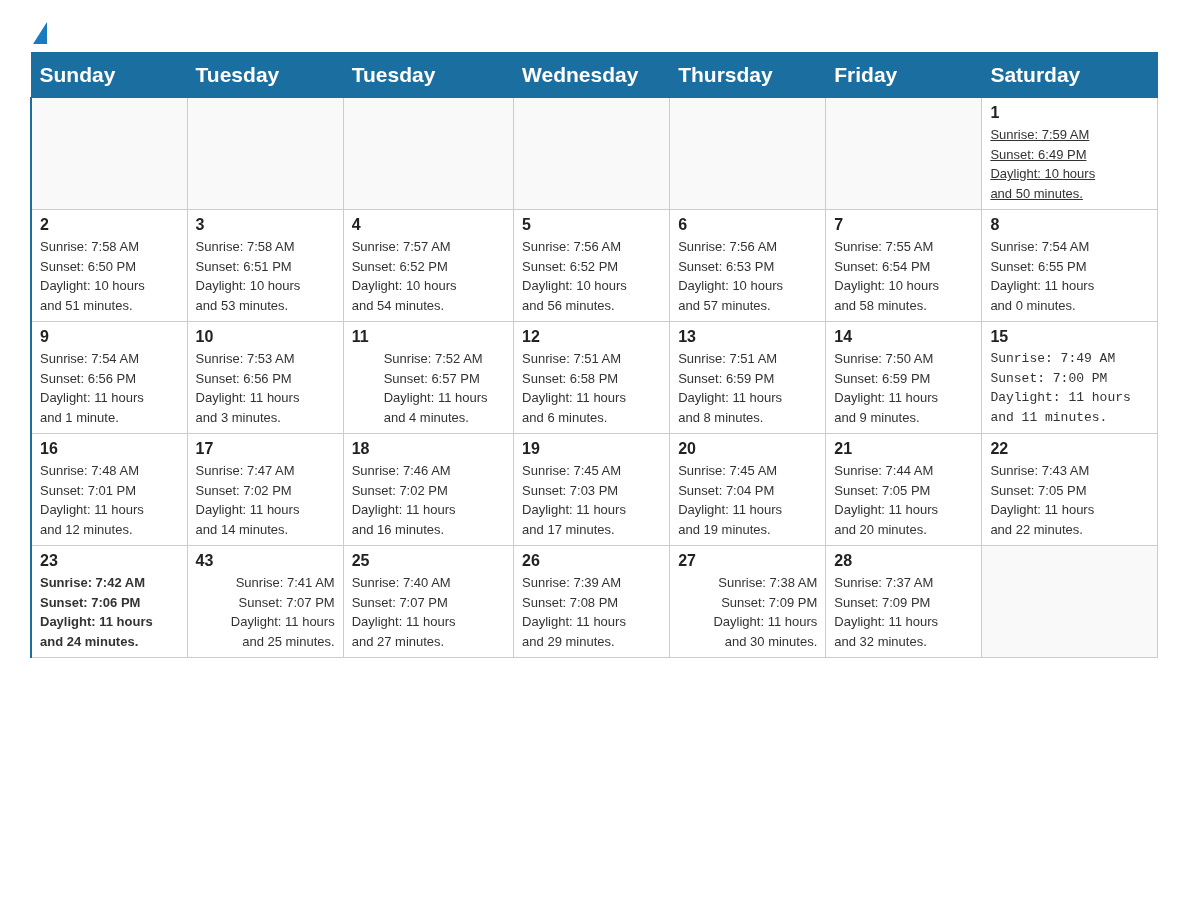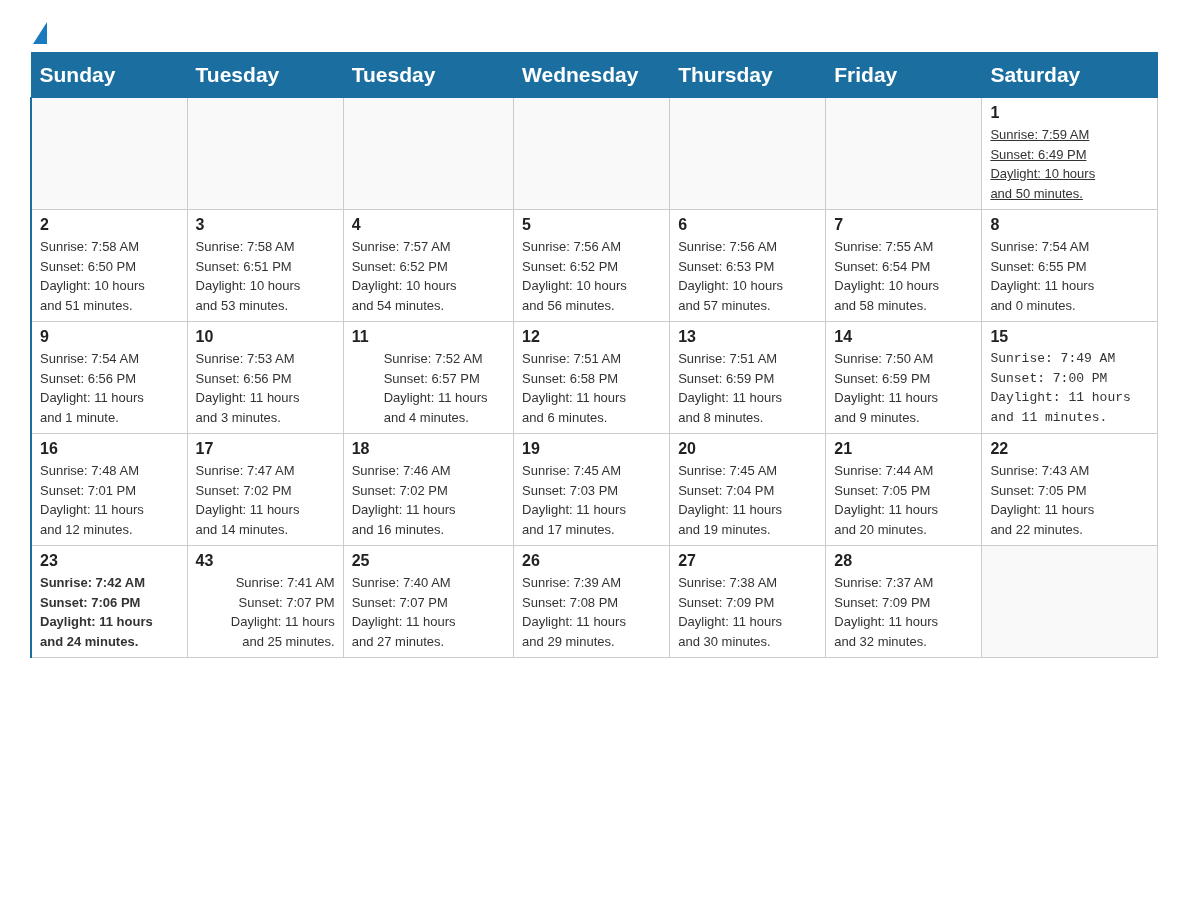--- a/index.html
+++ b/index.html
@@ -326,21 +326,21 @@
         </td>
         <td>
           <span class="day-num">26</span>
           <div class="day-info" style="white-space: pre-line;">Sunrise: 7:39 AM
 Sunset: 7:08 PM
 Daylight: 11 hours
 and 29 minutes.</div>
         </td>
         <td>
           <span class="day-num">27</span>
-          <div class="day-info" style="white-space: pre-line;">Sunrise: 7:38 AM
+          <div class="day-info" style="white-space: pre-line; text-align: right;">Sunrise: 7:38 AM
 Sunset: 7:09 PM
 Daylight: 11 hours
 and 30 minutes.</div>
         </td>
         <td>
           <span class="day-num">28</span>
           <div class="day-info" style="white-space: pre-line;">Sunrise: 7:37 AM
 Sunset: 7:09 PM
 Daylight: 11 hours
 and 32 minutes.</div>

